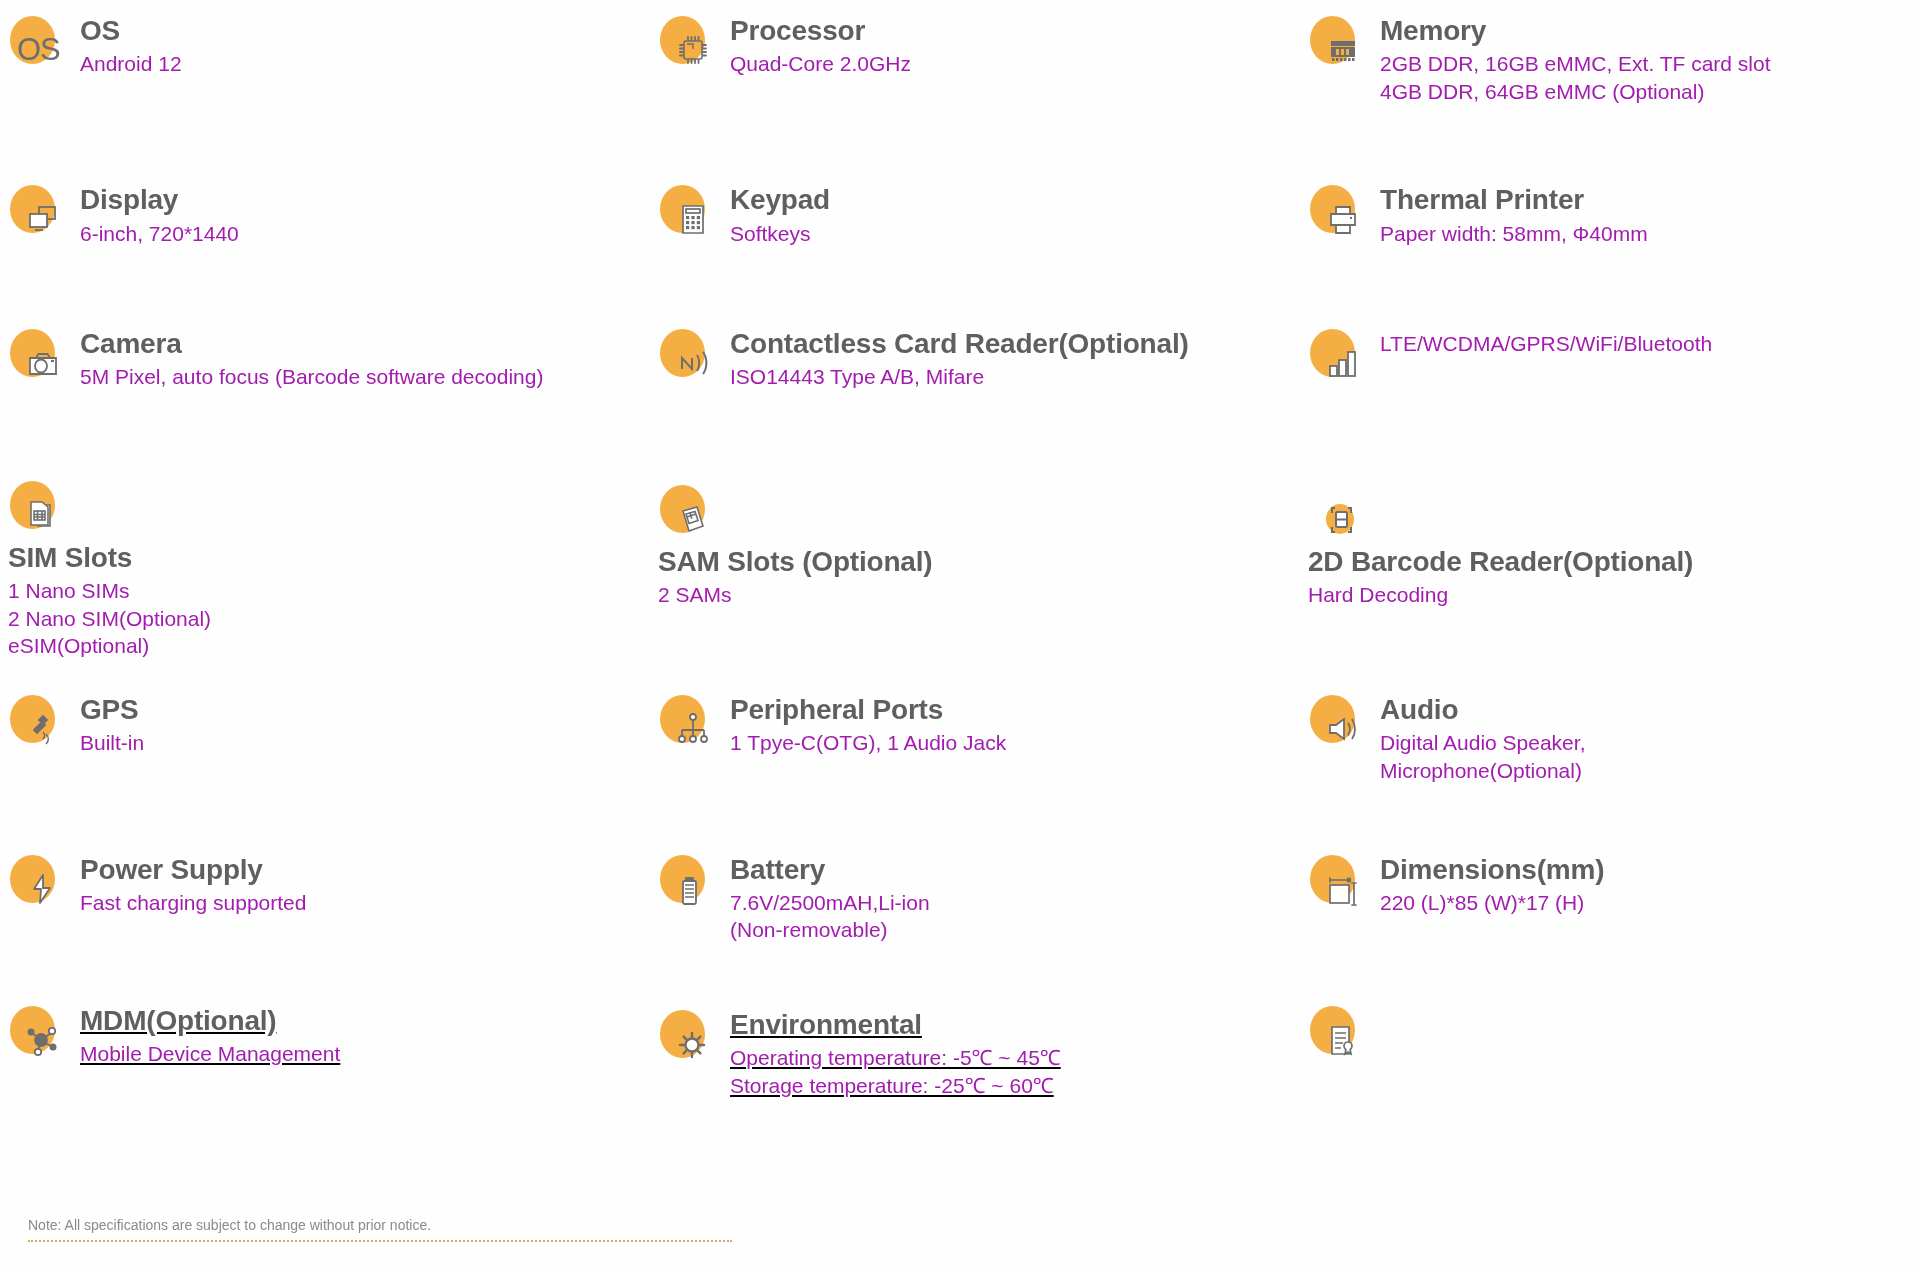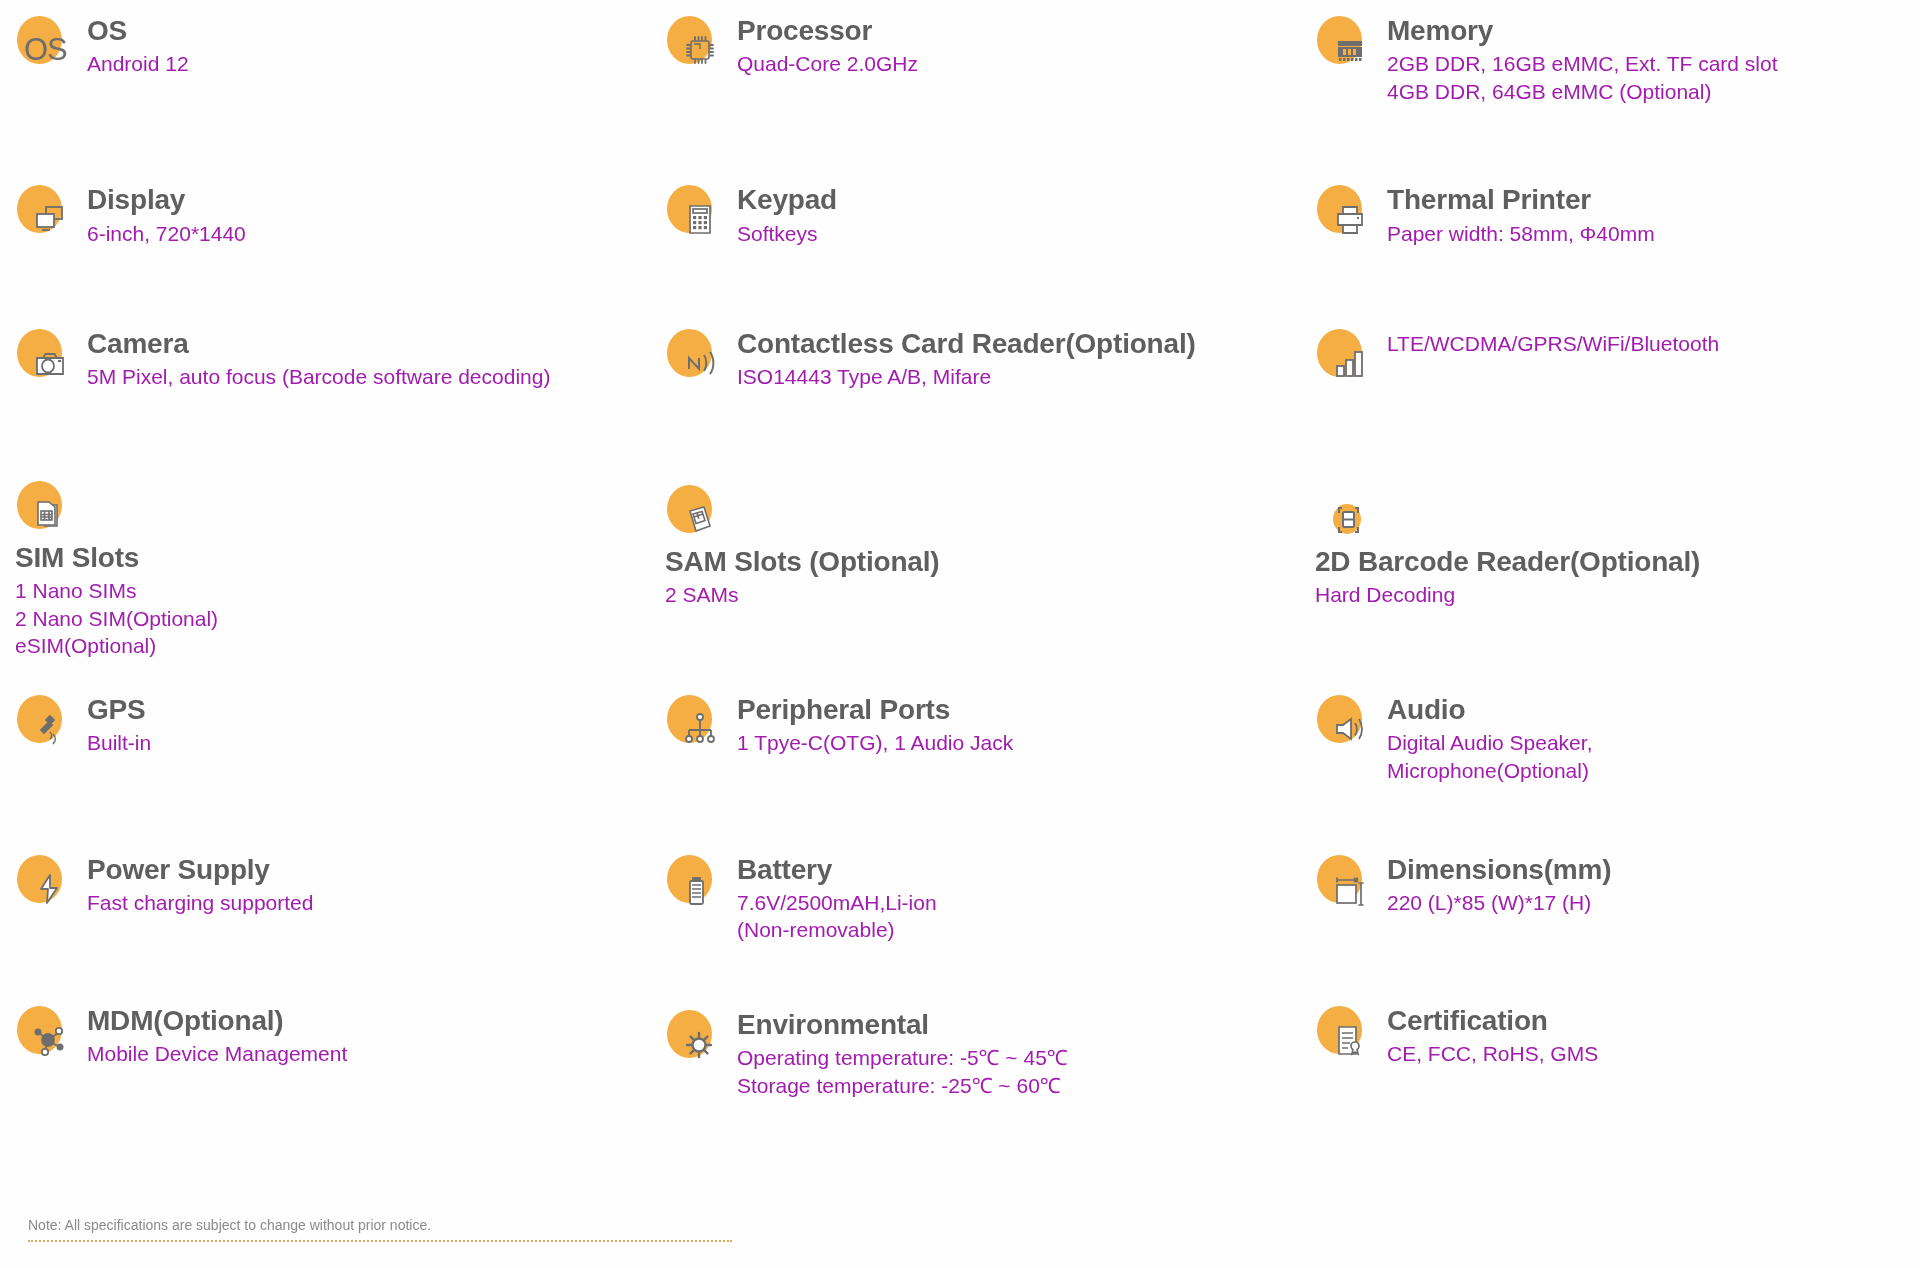--- a/index.html
+++ b/index.html
@@ -17,21 +17,21 @@
     width: 1920px;
     height: 1268px;
     position: relative;
     padding: 0;
   }
 
   .grid {
     display: grid;
     grid-template-columns: 650px 650px 620px;
     width: 1920px;
-    padding-left: 15px;
+    padding-left: 8px;
     padding-top: 14px;
   }
 
   .spec-item {
     display: flex;
     align-items: flex-start;
     position: relative;
   }
 
   .icon-wrap {
@@ -98,21 +98,21 @@
     margin-top: 3px;
   }
 
   
   .r1 { margin-bottom: 78px; }
   .r2 { margin-bottom: 80px; }
   .r3 { margin-bottom: 88px; }
   .r4 { margin-bottom: 33px; flex-direction: column; }
   .r5 { margin-bottom: 68px; }
   .r6 { margin-bottom: 60px; }
-  .r7 { margin-bottom: 14px; }
+  .r7 { margin-bottom: 14px; text-decoration: underline; }
   .nudge-down { margin-top: 4px; }
 
   .footer-note {
     position: absolute;
     left: 28px;
     bottom: 26px;
     width: 700px;
   }
 
   .note-text {
@@ -517,24 +517,20 @@
         <div class="icon-blob"></div>
         <div class="icon-glyph">
           <svg viewBox="0 0 44 44" fill="none" stroke="#6e6e6e" stroke-width="1.7">
             <path d="M11 9h17v27H11z" fill="#fff"></path>
             <path d="M14 15h11M14 20h11M14 25h8M14 30h6"></path>
             <circle cx="27" cy="28" r="4" fill="#fff"></circle>
             <path d="M25 31l-1 5 3-2 3 2-1-5" fill="#fff"></path>
           </svg>
         </div>
       </div>
-      <div class="texts">
-        <div class="spec-title">Certification</div>
-        <div class="spec-desc">CE, FCC, RoHS, GMS</div>
-      </div>
     </div>
 
   </div>
 
   <div class="footer-note">
     <div class="note-text">Note: All specifications are subject to change without prior notice.</div>
     <div class="note-rule"></div>
   </div>
 
 </div>

